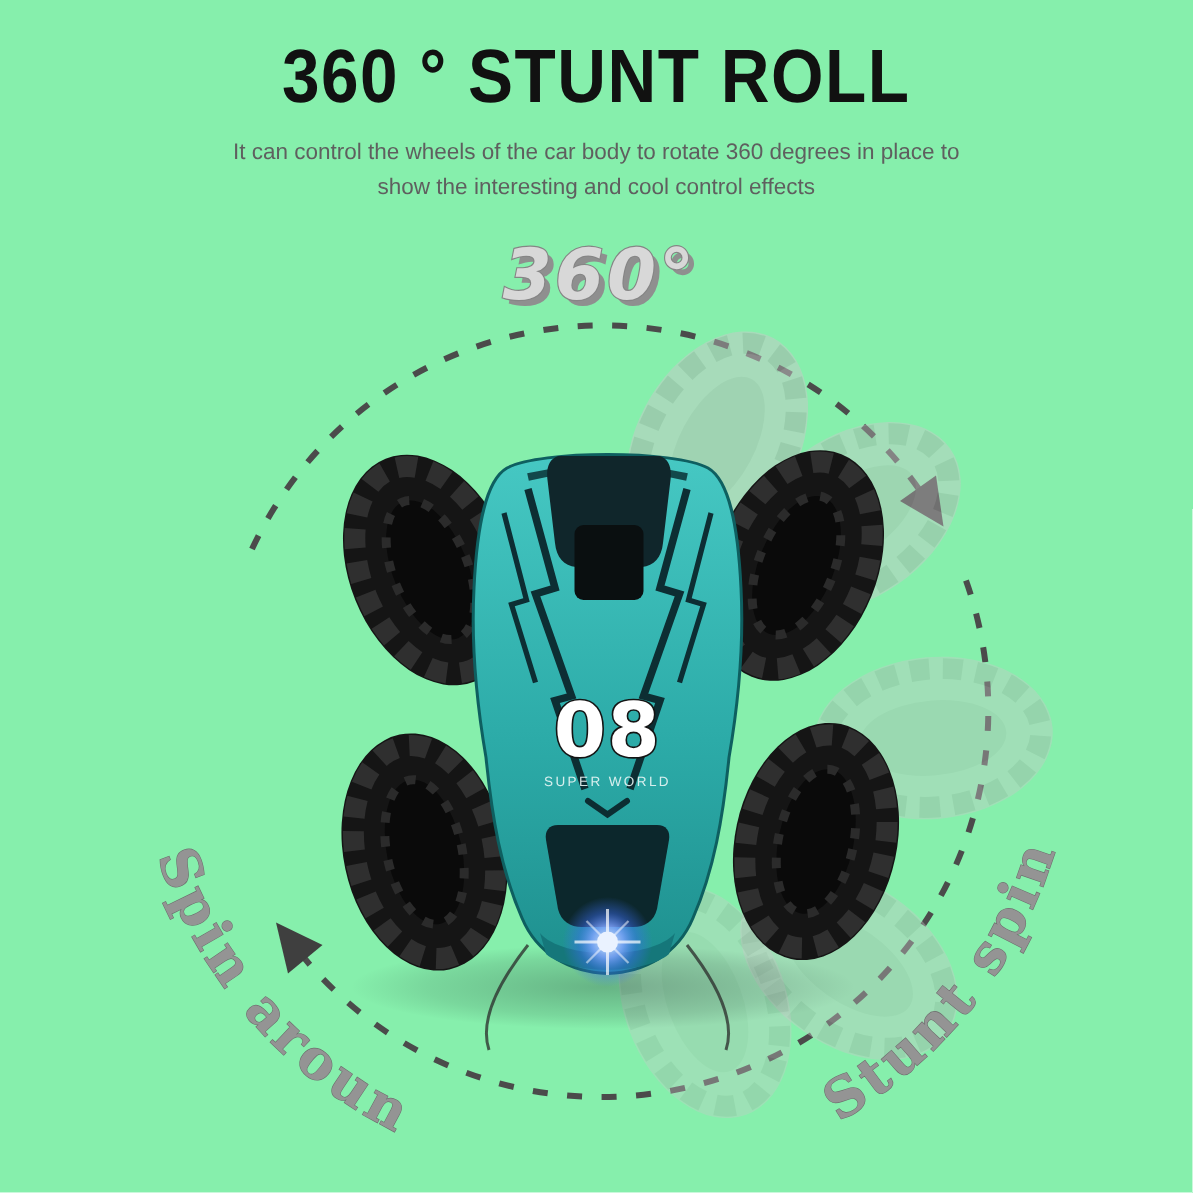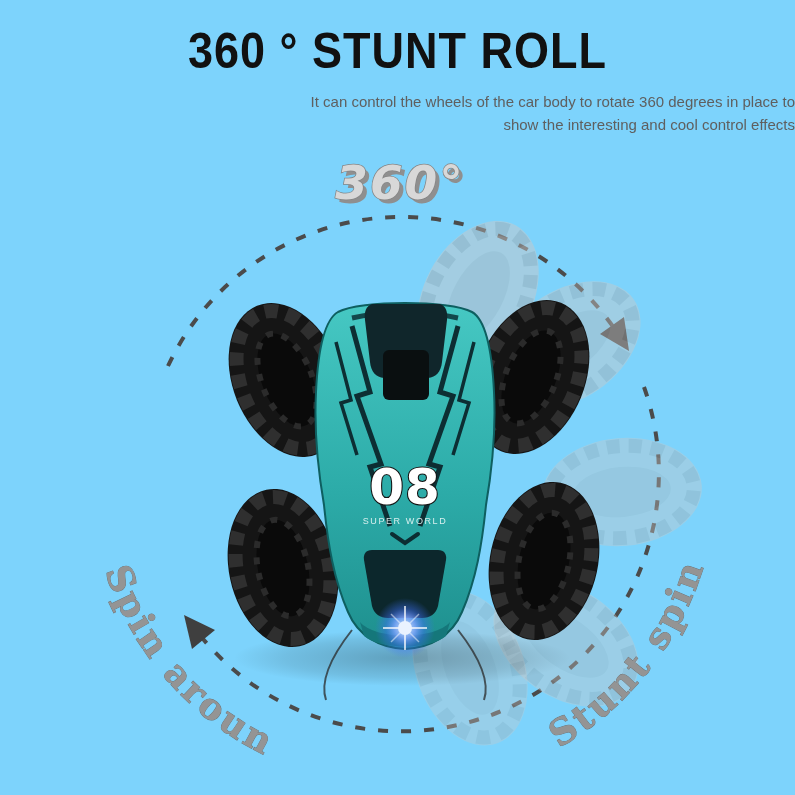--- a/index.html
+++ b/index.html
@@ -1,27 +1,27 @@
 <!DOCTYPE html>
 <html><head>
 <meta charset="utf-8">
 <style>
   html,body{margin:0;padding:0;background:#ffffff;}
   .stage{
-    position:relative;width:795px;height:795px;background:#7dd3fc;
+    position:relative;width:795px;height:795px;background:#86efac;
     overflow:hidden;font-family:"Liberation Sans",sans-serif;
   }
   .header{position:absolute;top:22px;left:0;width:100%;text-align:center;z-index:2;}
   .title{
     display:inline-block;font-family:"Liberation Sans",sans-serif;
     font-weight:900;font-size:45px;color:#111111;letter-spacing:1px;
     transform:scaleY(1.12);transform-origin:top center;white-space:nowrap;
   }
   .subtitle{
-    margin-top:16px;font-size:15px;color:#5f5f5f;line-height:1.55;text-align:right;
+    margin-top:16px;font-size:15px;color:#5f5f5f;line-height:1.55;
   }
   .subtitle div{white-space:nowrap;}
   svg.scene{position:absolute;left:0;top:0;z-index:1;}
   .cap-text{
     font-family:"DejaVu Serif","Liberation Serif",serif;
     font-weight:bold;font-size:36px;letter-spacing:3px;
     fill:#949494;stroke:#6f6f6f;stroke-width:0.8px;paint-order:stroke;
   }
   .deg-back{
     font-family:"DejaVu Sans","Liberation Sans",sans-serif;

